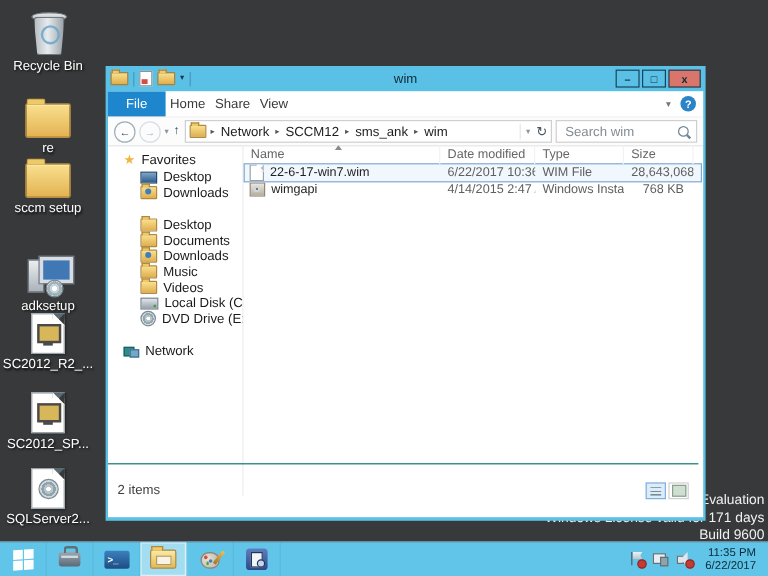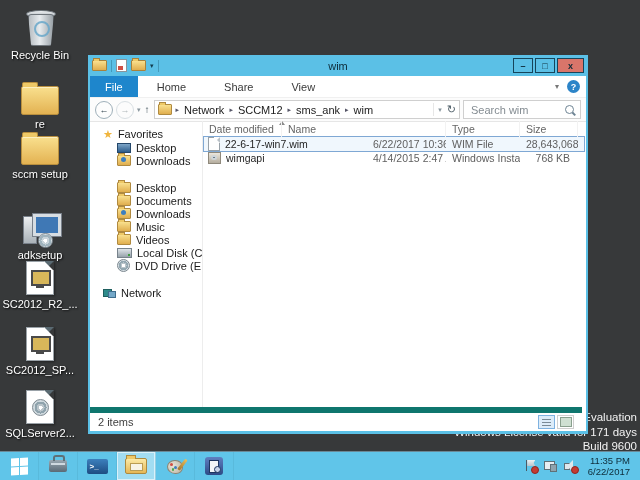--- a/index.html
+++ b/index.html
@@ -41,21 +41,21 @@
   .qdrop{font-size:7px;color:#123a4c;line-height:7px;}
   .wtitle{position:absolute;left:0;right:0;text-align:center;font-size:11px;color:#0d2b38;pointer-events:none;}
   .winbtns{margin-left:auto;display:flex;gap:2px;z-index:1;}
   .wbtn{width:20px;height:15px;border:1px solid #16455b;display:flex;align-items:center;justify-content:center;
         font-size:9px;font-weight:bold;color:#0d2b38;background:transparent;box-sizing:border-box;}
   .wbtn.close{width:27px;background:#d9756a;}
   .winbody{position:absolute;left:2px;right:2px;top:21px;bottom:3px;background:#fff;overflow:hidden;}
 
   
   .tabsrow{height:21px;display:flex;align-items:stretch;position:relative;border-bottom:1px solid #f0f0f0;}
-  .tab{display:flex;align-items:center;padding:0 19px;font-size:11px;color:#3a3a3a;}
+  .tab{display:flex;align-items:center;padding:0 4px;font-size:11px;color:#3a3a3a;}
   .tab.active{background:#1e86cc;color:#fff;padding:0 15px;}
   .ribright{position:absolute;right:6px;top:0;height:21px;display:flex;align-items:center;gap:8px;}
   .chev{font-size:8px;color:#777;}
   .helpbtn{width:13px;height:13px;border-radius:50%;background:#2c84c8;color:#fff;font-size:9px;font-weight:bold;
            display:flex;align-items:center;justify-content:center;}
 
   
   .addrrow{height:23px;background:#fcfcfc;border-bottom:1px solid #e6e6e6;display:flex;align-items:center;padding:0 5px;gap:3px;}
   .navcirc{width:16px;height:16px;border:1px solid #9fb0ba;border-radius:50%;display:flex;align-items:center;justify-content:center;
            font-size:9px;color:#33454f;background:#fdfdfd;flex:0 0 auto;}
@@ -112,22 +112,22 @@
   .fc.name{width:163px;display:flex;align-items:center;gap:5px;color:#1f1f1f;padding-left:4px;}
   .fc.date{width:79px;}
   .fc.type{width:74px;}
   .fc.size{width:58px;text-align:right;padding-right:8px;}
   .pageico{width:10px;height:12px;background:#fff;border:1px solid #98a1a8;position:relative;flex:0 0 auto;}
   .pageico::before{content:"";position:absolute;right:-1px;top:-1px;border:3px solid;border-color:#b9c1c7 #fff #fff #fff;transform:rotate(90deg);width:0;height:0;}
   .msiico{width:11px;height:10px;background:linear-gradient(#ece8de,#b5ad9e);border:1px solid #8f897c;position:relative;flex:0 0 auto;}
   .msiico::after{content:"";position:absolute;left:2px;top:2px;width:6px;height:5px;border-radius:50%;background:radial-gradient(circle,#6b7d88 0 1px,#cfd6da 1px);}
 
   
-  .statusbar{position:absolute;left:0;right:4px;bottom:0;height:18px;border-top:6px solid #0f766e;display:flex;align-items:center;
-             padding:0 8px;font-size:11px;color:#3f3f3f;}
+  .statusbar{position:absolute;left:0;right:4px;bottom:0;height:18px;border-top:1px solid #0f766e;display:flex;align-items:center;
+             padding:13px 8px;font-size:11px;color:#3f3f3f;}
   .viewtoggles{margin-left:auto;display:flex;gap:2px;}
   .vt{width:17px;height:14px;border:1px solid #cfcfcf;background:#fff;display:flex;align-items:center;justify-content:center;box-sizing:border-box;}
   .vt.active{border-color:#7fb2e0;background:#ddecf9;}
   .vt .lines{width:9px;height:7px;background:repeating-linear-gradient(#7a8a96 0 1px,transparent 1px 3px);}
   .vt .pic{width:10px;height:8px;background:#cfe0d2;border:1px solid #8aa08e;}
 
   
   .taskbar{position:absolute;left:0;bottom:0;width:640px;height:28px;background:#60c5e9;border-top:1px solid #6republic;
            border-top:1px solid #6b8997;display:flex;align-items:stretch;z-index:3;}
   .tbtn{width:38px;display:flex;align-items:center;justify-content:center;border-right:1px solid rgba(0,40,60,.07);}
@@ -327,22 +327,22 @@
           <div class="shead">
             <span class="smnet"></span>
             <span>Network</span>
           </div>
         </div>
       </div>
 
       <div class="filepane">
         <div class="sortmark"></div>
         <div class="fhead">
+          <div class="fh name">Name</div>
           <div class="fh date">Date modified</div>
-          <div class="fh name">Name</div>
           <div class="fh type">Type</div>
           <div class="fh size">Size</div>
         </div>
 
         <div class="frow selected">
           <div class="fc name">
             <span class="pageico"></span>
             <span>22-6-17-win7.wim</span>
           </div>
           <div class="fc date">6/22/2017 10:36 AM</div>

